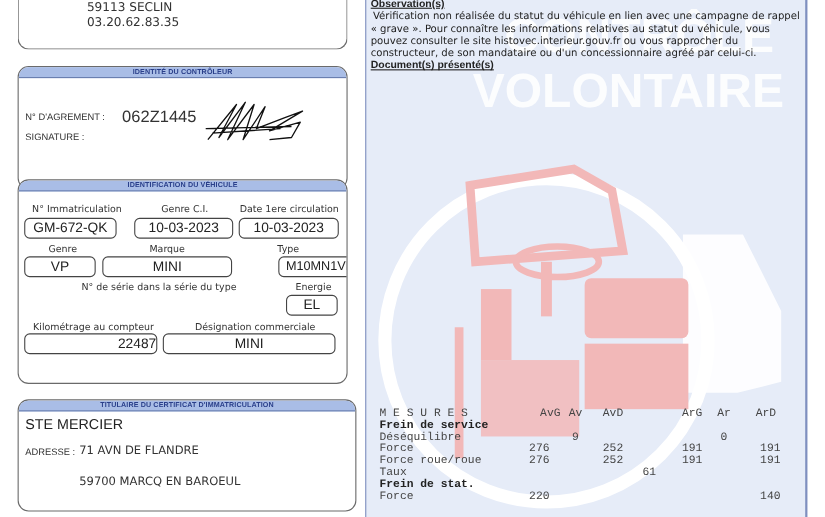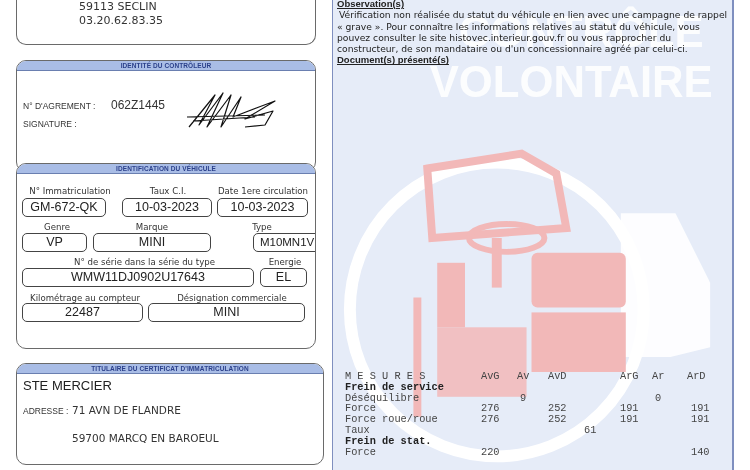--- a/index.html
+++ b/index.html
@@ -25,21 +25,21 @@
     letter-spacing: 0.1px;
   }
 
   
   #panel-centre { left: 16px; top: -12px; width: 300px; height: 57px; border-top: none; border-top-left-radius: 0; border-top-right-radius: 0; }
   #panel-centre .addr { position: absolute; left: 62px; font-family: "DejaVu Sans", sans-serif; font-size: 11px; color: #333; }
 
   
   #panel-controleur { left: 16px; top: 60px; width: 300px; height: 112px; }
   .ctl-label { position: absolute; font-size: 8.5px; color: #333; }
-  .ctl-value { position: absolute; font-size: 12px; color: #333; }
+  .ctl-value { position: absolute; font-size: 15px; color: #333; }
 
   
   #panel-vehicule { left: 16px; top: 163px; width: 300px; height: 186px; }
   .v-label { position: absolute; font-family: "DejaVu Sans", sans-serif; font-size: 8.6px; color: #333; text-align: center; white-space: nowrap; }
   .v-box {
     position: absolute; border: 1px solid #444; border-radius: 5px;
     height: 19px; font-size: 12.5px; color: #222; text-align: center; line-height: 17px; white-space: nowrap; overflow: hidden;
   }
 
   
@@ -82,39 +82,38 @@
   <svg style="position:absolute; left:168px; top:26px;" width="95" height="48" viewBox="0 0 95 48">
     <path d="M4 40 L30 8 L14 38 L38 6 L22 40 L46 8 L36 40 L56 10 L48 30 L74 20 L90 14 L60 32 L88 24 L80 38 L60 40 M2 30 L80 28 M8 34 L70 30" fill="none" stroke="#111" stroke-width="1.2" stroke-linejoin="round"></path>
   </svg>
 </div>
 
 <div class="panel" id="panel-vehicule">
   <div class="panel-header">IDENTIFICATION DU VÉHICULE</div>
 
   <div class="v-label" style="left:10px; top:22px; width:86px;">N° Immatriculation</div>
   <div class="v-box" style="left:5px; top:34px; width:84px;">GM-672-QK</div>
-  <div class="v-label" style="left:107px; top:22px; width:88px;">Taux C.I.</div>
+  <div class="v-label" style="left:107px; top:22px; width:88px;">Genre C.I.</div>
   <div class="v-box" style="left:105px; top:34px; width:90px;">10-03-2023</div>
   <div class="v-label" style="left:199px; top:22px; width:94px;">Date 1ere circulation</div>
   <div class="v-box" style="left:200px; top:34px; width:91px;">10-03-2023</div>
 
   <div class="v-label" style="left:10px; top:58px; width:60px;">Genre</div>
   <div class="v-box" style="left:5px; top:69px; width:65px;">VP</div>
   <div class="v-label" style="left:76px; top:58px; width:118px;">Marque</div>
   <div class="v-box" style="left:76px; top:69px; width:118px;">MINI</div>
   <div class="v-label" style="left:200px; top:58px; width:90px;">Type</div>
   <div class="v-box" style="left:196px; top:69px; width:95px; font-size:11.5px;margin-left:40px;">M10MN1VP013</div>
 
   <div class="v-label" style="left:5px; top:93px; width:245px;">N° de série dans la série du type</div>
-  <div class="v-box" style="left:5px; top:104px; width:232px;">WMW11DJ0902U17643</div>
   <div class="v-label" style="left:244px; top:93px; width:48px;">Energie</div>
   <div class="v-box" style="left:243px; top:104px; width:47px;">EL</div>
 
   <div class="v-label" style="left:8px; top:129px; width:120px;">Kilométrage au compteur</div>
-  <div class="v-box" style="left:5px; top:139px; width:121px;">22487</div>
+  <div class="v-box" style="left:5px; top:139px; width:121px;text-align:right;">22487</div>
   <div class="v-label" style="left:140px; top:129px; width:150px;">Désignation commerciale</div>
   <div class="v-box" style="left:131px; top:139px; width:157px;">MINI</div>
 </div>
 
 <div class="panel" id="panel-titulaire">
   <div class="panel-header">TITULAIRE DU CERTIFICAT D'IMMATRICULATION</div>
   <div class="t-name">STE MERCIER</div>
   <div class="t-label" style="top:42px;">ADRESSE :</div>
   <div class="t-value" style="top:40px;">71 AVN DE FLANDRE</div>
   <div class="t-value" style="top:68px;">59700 MARCQ EN BAROEUL</div>
@@ -138,21 +137,21 @@
 
   <div class="obs">
     <div class="obs-title">Observation(s)</div>
     <div class="obs-text">Vérification non réalisée du statut du véhicule en lien avec une campagne de rappel « grave ». Pour connaître les informations relatives au statut du véhicule, vous pouvez consulter le site histovec.interieur.gouv.fr ou vous rapprocher du constructeur, de son mandataire ou d'un concessionnaire agréé par celui-ci.</div>
     <div class="obs-title">Document(s) présenté(s)</div>
   </div>
 
   <div class="measures">
     <div class="m-row">
       <span style="left:0;">M E S U R E S</span>
-      <span style="left:136px;">AvG</span>
+      <span style="left:146px;">AvG</span>
       <span style="left:172px;">Av</span>
       <span style="left:203px;">AvD</span>
       <span style="left:275px;">ArG</span>
       <span style="left:307px;">Ar</span>
       <span style="left:342px;">ArD</span>
     </div>
     <div class="m-row m-section">
       <span style="left:0;">Frein de service</span>
     </div>
     <div class="m-row">

